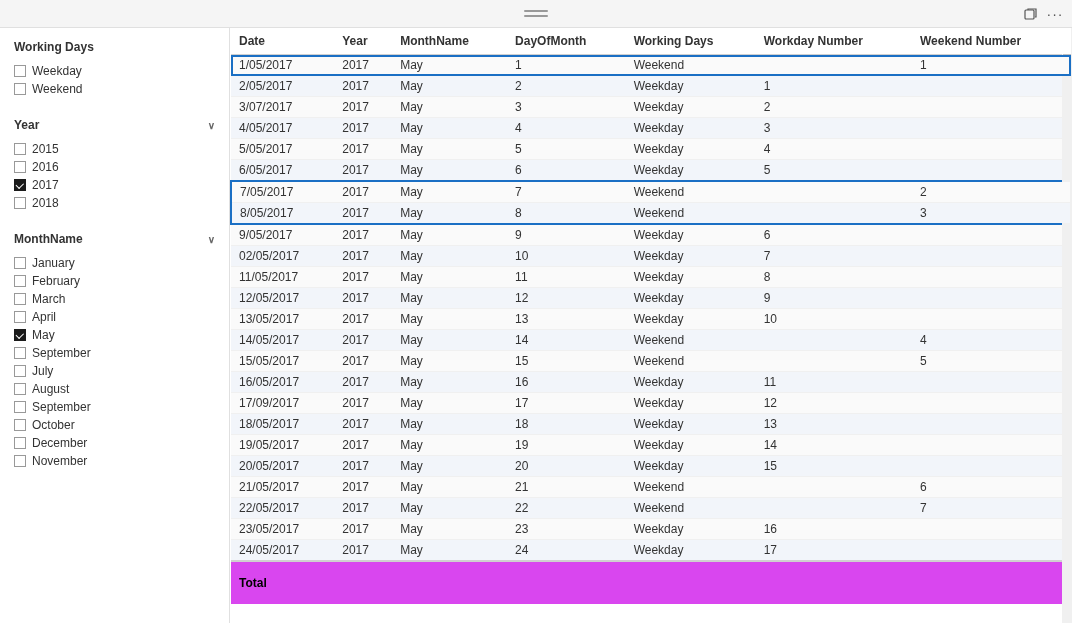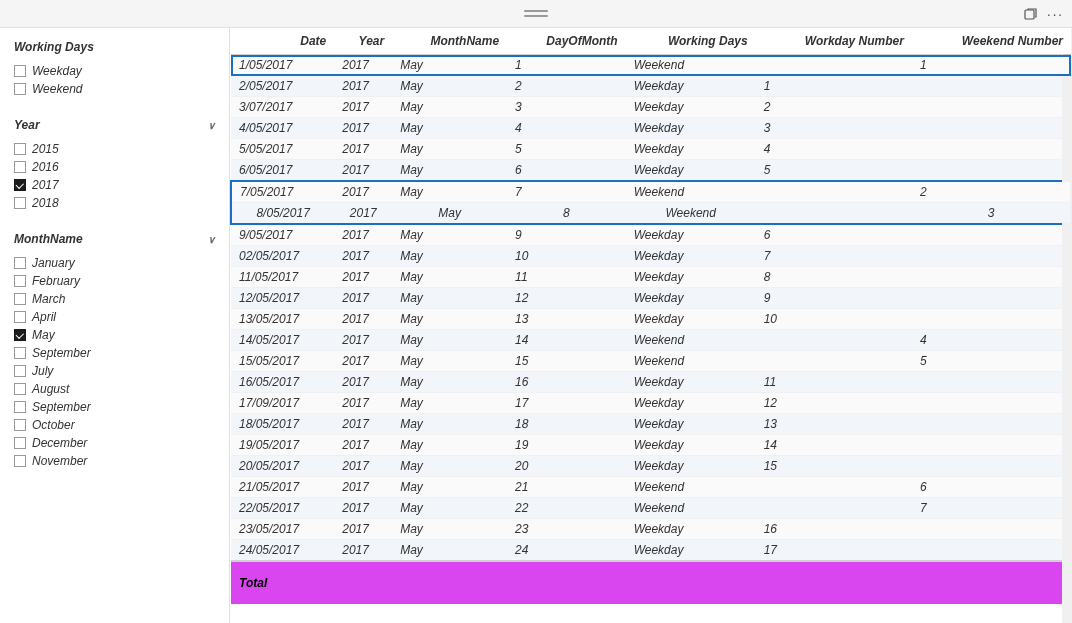--- a/index.html
+++ b/index.html
@@ -60,21 +60,20 @@
       display: flex;
       align-items: center;
       justify-content: center;
       cursor: pointer;
       color: #555;
     }
     .main-content {
       display: flex;
       flex: 1;
       overflow: hidden;
-      font-style: italic;
     }
     
     .left-panel {
       width: 230px;
       background: #ffffff;
       border-right: 1px solid #e0e0e0;
       padding: 12px 14px;
       overflow-y: auto;
       flex-shrink: 0;
     }
@@ -147,21 +146,21 @@
       border-collapse: collapse;
       font-size: 12px;
     }
     thead tr {
       background: #ffffff;
       position: sticky;
       top: 0;
       z-index: 10;
     }
     thead th {
-      text-align: right;
+      text-align: left;
       padding: 6px 8px;
       font-weight: 600;
       color: #333;
       border-bottom: 1px solid #d0d0d0;
       white-space: nowrap;
       background: #ffffff;
     }
     tbody tr {
       border-bottom: 1px solid #f0f0f0;
     }
@@ -400,21 +399,21 @@
               </tr>
               <tr style="border-top: 2.5px solid rgb(26, 111, 196); border-left: 2.5px solid rgb(26, 111, 196); border-right: 2.5px solid rgb(26, 111, 196); position: relative; z-index: 3;">
                 <td>7/05/2017</td>
                 <td>2017</td>
                 <td>May</td>
                 <td>7</td>
                 <td>Weekend</td>
                 <td></td>
                 <td>2</td>
               </tr>
-              <tr style="border-bottom: 2.5px solid rgb(26, 111, 196); border-left: 2.5px solid rgb(26, 111, 196); border-right: 2.5px solid rgb(26, 111, 196); position: relative; z-index: 3; text-align: center;">
+              <tr style="border-bottom: 2.5px solid rgb(26, 111, 196); border-left: 2.5px solid rgb(26, 111, 196); border-right: 2.5px solid rgb(26, 111, 196); position: relative; z-index: 3;">
                 <td>8/05/2017</td>
                 <td>2017</td>
                 <td>May</td>
                 <td>8</td>
                 <td>Weekend</td>
                 <td></td>
                 <td>3</td>
               </tr>
               <tr>
                 <td>9/05/2017</td>

